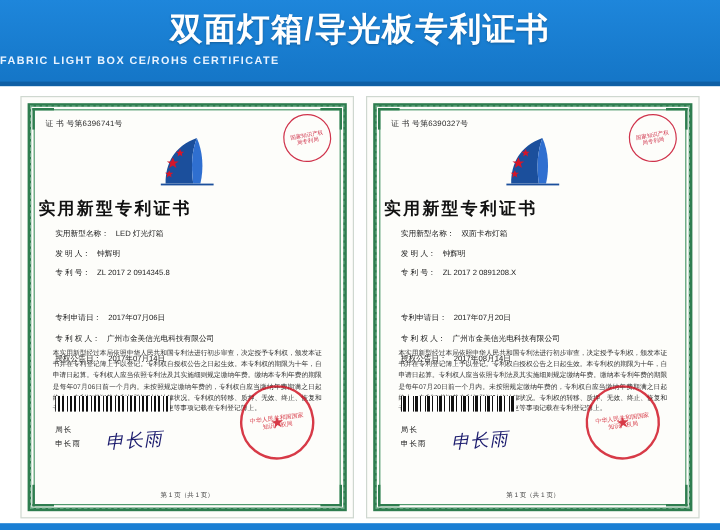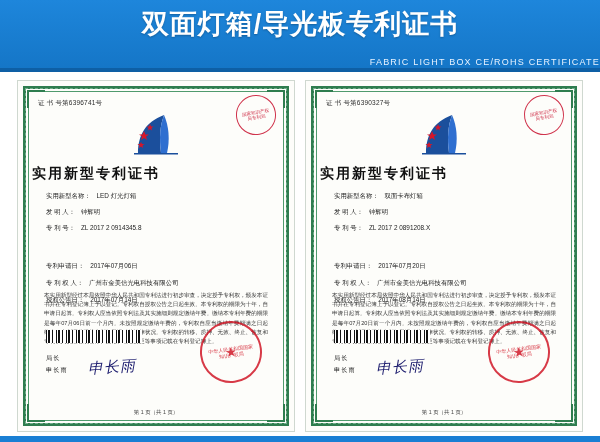--- a/index.html
+++ b/index.html
@@ -27,26 +27,27 @@
     position:absolute;left:0;right:0;top:9px;
     text-align:center;
     color:#ffffff;
     font-size:27px;
     font-weight:bold;
     letter-spacing:1px;
     line-height:30px;
     text-shadow:0 1px 2px rgba(0,0,0,.25);
   }
   .banner-sub{
-    position:absolute;left:0;right:0;top:56px;
-    text-align:right;
+    position:absolute;left:0;right:0;top:44px;
+    text-align:left;
     color:#e8f3ff;
     font-size:9px;
     letter-spacing:1.2px;
     line-height:12px;
+    font-weight:bold;
   }
 
   
   .certs{
     position:absolute;top:72px;left:0;
     width:600px;height:370px;
     background:#ffffff;
     display:flex;
     justify-content:center;
     gap:10px;

